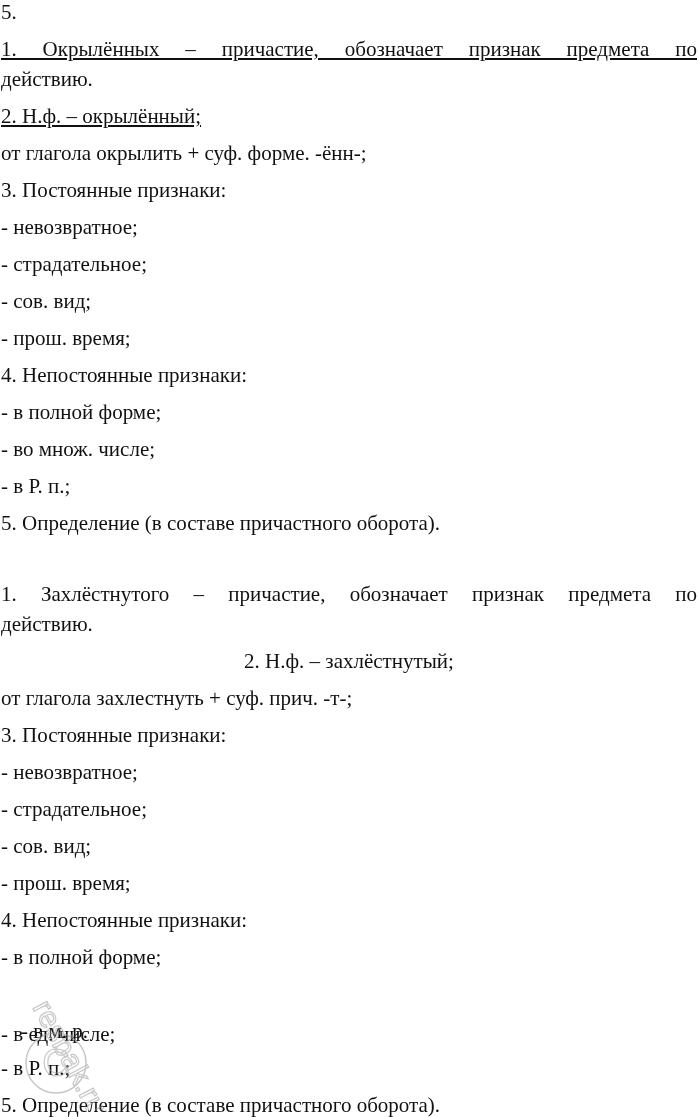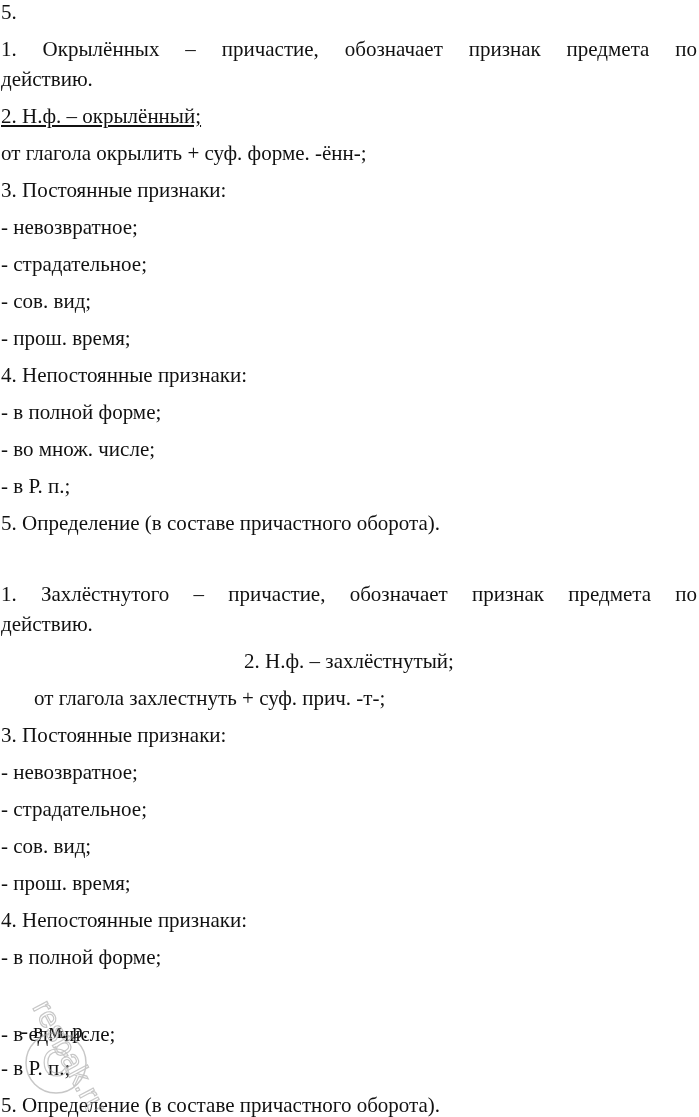--- a/index.html
+++ b/index.html
@@ -21,41 +21,41 @@
       pointer-events: none; opacity: 0.55;
     }
   </style>
 </head>
 <body>
 
 <div class="doc">
   <div class="line" style="top:0px;">5.</div>
 
   <div>
-    <div class="line justify" style="top:37px;">1. Окрылённых – причастие, обозначает признак предмета по</div>
+    <div class="line justify" style="top:37px;text-decoration:underline;">1. Окрылённых – причастие, обозначает признак предмета по</div>
     <div class="line" style="top:67px;">действию.</div>
     <div class="line" style="top:104px;text-decoration:underline;">2. Н.ф. – окрылённый;</div>
     <div class="line" style="top:141px;">от глагола окрылить + суф. форме. -ённ-;</div>
     <div class="line" style="top:178px;">3. Постоянные признаки:</div>
     <div class="line" style="top:215px;">- невозвратное;</div>
     <div class="line" style="top:252px;">- страдательное;</div>
     <div class="line" style="top:289px;">- сов. вид;</div>
     <div class="line" style="top:326px;">- прош. время;</div>
     <div class="line" style="top:363px;">4. Непостоянные признаки:</div>
     <div class="line" style="top:400px;">- в полной форме;</div>
     <div class="line" style="top:437px;">- во множ. числе;</div>
     <div class="line" style="top:474px;">- в Р. п.;</div>
     <div class="line" style="top:511px;">5. Определение (в составе причастного оборота).</div>
   </div>
 
   <div>
     <div class="line justify" style="top:582px;">1. Захлёстнутого – причастие, обозначает признак предмета по</div>
     <div class="line" style="top:612px;">действию.</div>
     <div class="line" style="top:649px;text-align:center;">2. Н.ф. – захлёстнутый;</div>
-    <div class="line" style="top:686px;padding-left:33px;">от глагола захлестнуть + суф. прич. -т-;</div>
+    <div class="line" style="top:686px;">от глагола захлестнуть + суф. прич. -т-;</div>
     <div class="line" style="top:723px;">3. Постоянные признаки:</div>
     <div class="line" style="top:760px;">- невозвратное;</div>
     <div class="line" style="top:797px;">- страдательное;</div>
     <div class="line" style="top:834px;">- сов. вид;</div>
     <div class="line" style="top:871px;">- прош. время;</div>
     <div class="line" style="top:908px;">4. Непостоянные признаки:</div>
     <div class="line" style="top:945px;">- в полной форме;</div>
     <div class="line" style="top:1022px;">- в ед. числе;</div>
     <div class="line" style="top:1019px;padding-left:20px;">- в м. р.</div>
     <div class="line" style="top:1056px;">- в Р. п.;</div>

